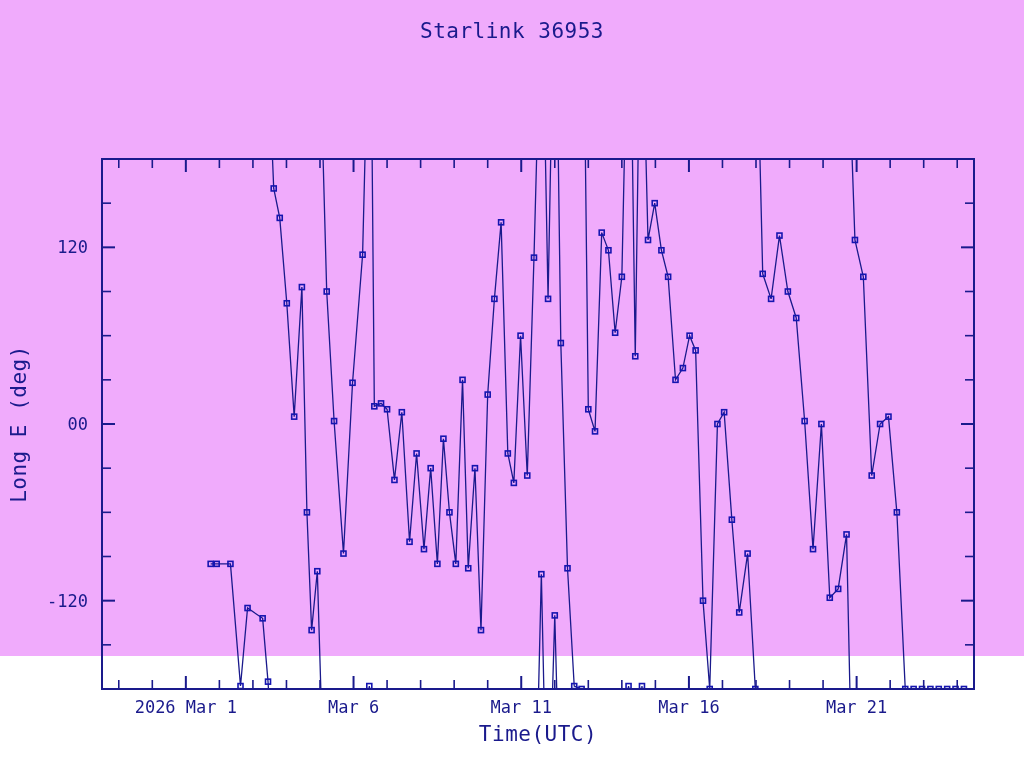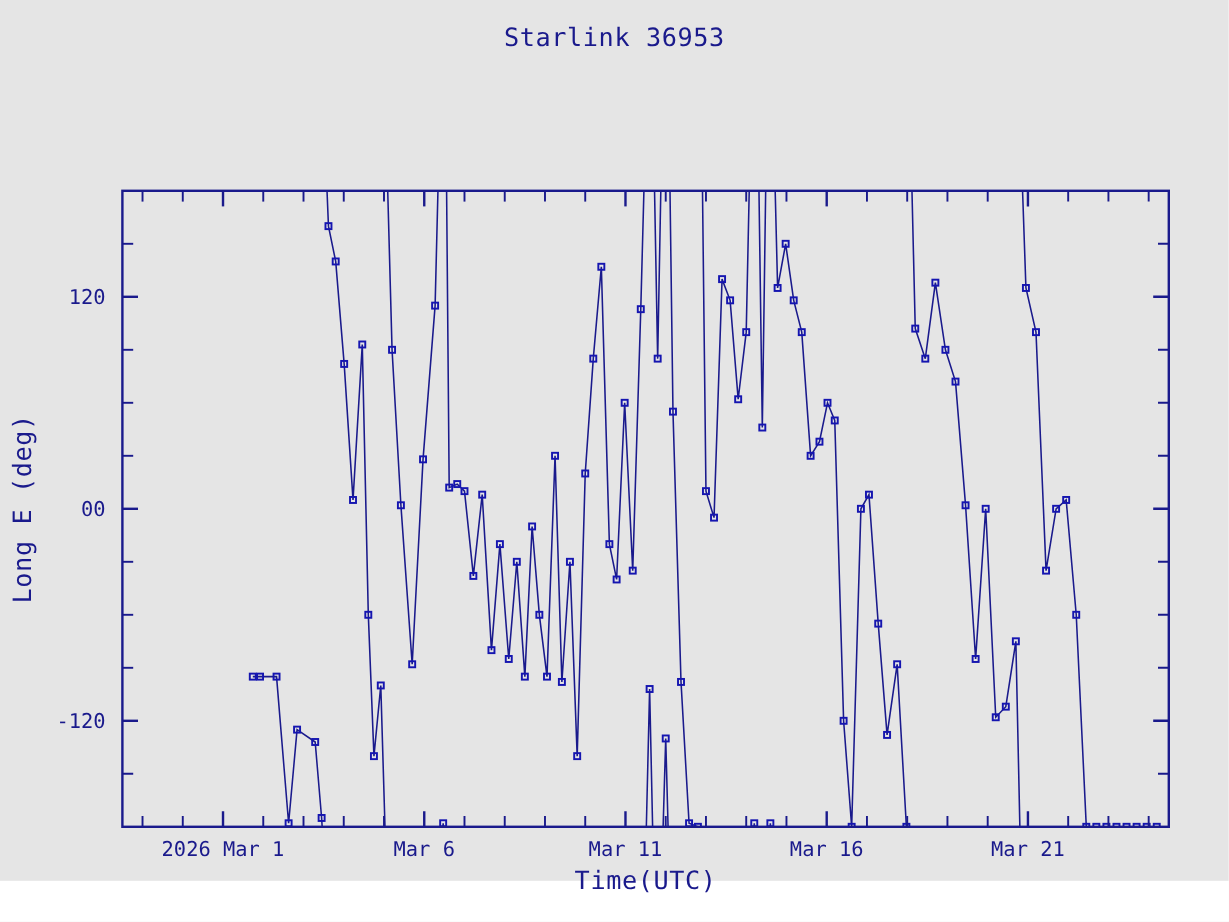--- a/index.html
+++ b/index.html
@@ -9,22 +9,22 @@
   }
   body {
     width: 1024px;
     height: 768px;
     overflow: hidden;
     font-family: "DejaVu Sans Mono", "Liberation Mono", monospace;
   }
   #plot-root {
     position: relative;
     width: 1024px;
-    height: 734px;
-    background: #e5e5e5;
+    height: 656px;
+    background: #f0abfc;
     text-align: center;
   }
   #plot-svg {
     position: absolute;
     left: 0;
     top: 0;
     width: 1024px;
     height: 768px;
     display: block;
   }

